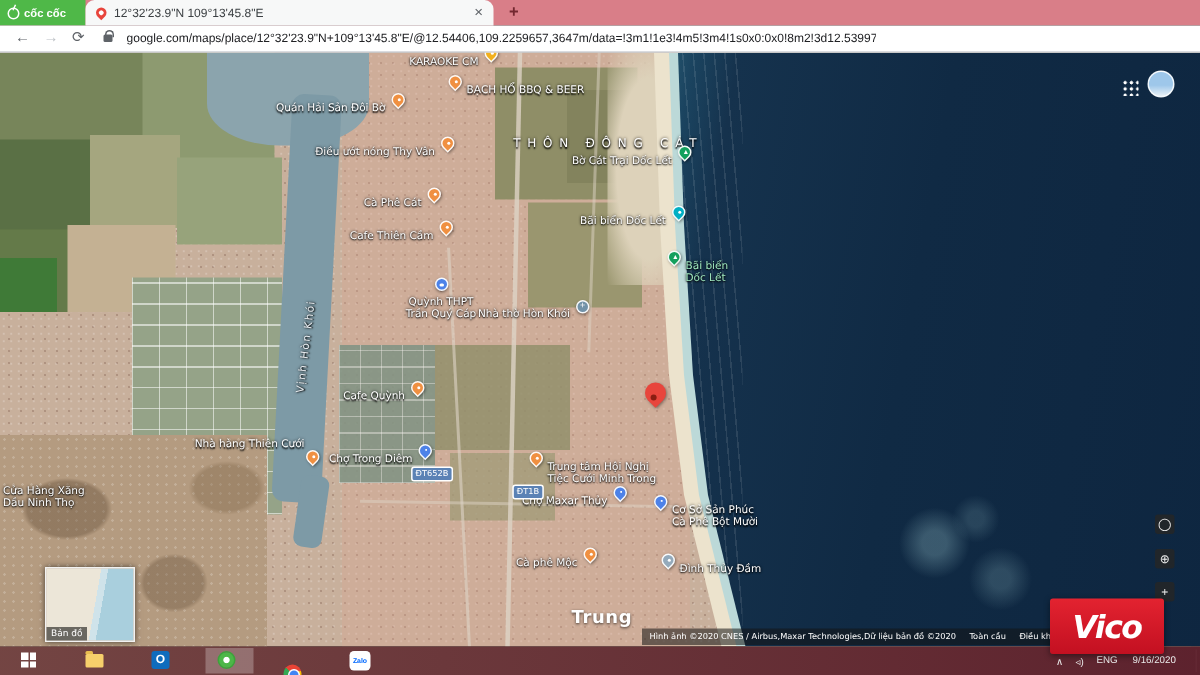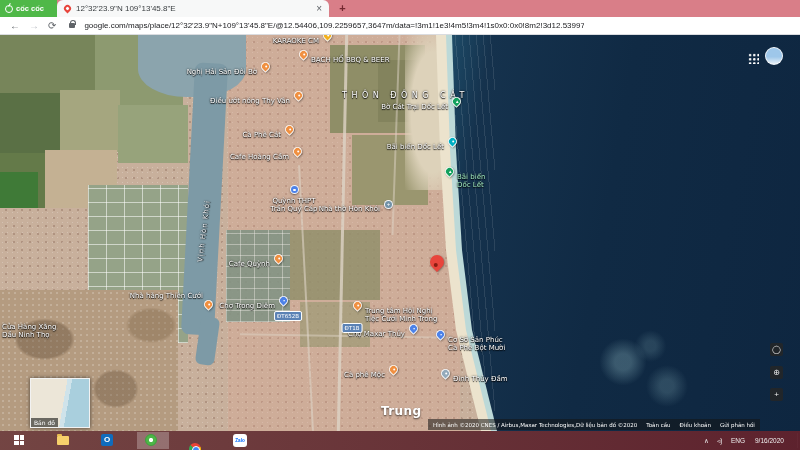--- a/index.html
+++ b/index.html
@@ -186,39 +186,39 @@
         <div class="poi food" style="left: 303px; top: 26px;">
           <span class="pin">
             <i class="glyph"></i>
           </span>
           <span class="plabel side-right">BẠCH HỔ BBQ &amp; BEER</span>
         </div>
         <div class="poi food" style="left: 265px; top: 38px;">
           <span class="pin">
             <i class="glyph"></i>
           </span>
-          <span class="plabel side-left">Nghị Hải Sản Đôi Bờ</span>
+          <span class="plabel side-left">Quán Hải Sản Đôi Bờ</span>
         </div>
         <div class="poi food" style="left: 298px; top: 67px;">
           <span class="pin">
             <i class="glyph"></i>
           </span>
           <span class="plabel side-left">Điều ướt nóng Thy Vân</span>
         </div>
         <div class="poi cafe" style="left: 289px; top: 101px;">
           <span class="pin">
             <i class="glyph"></i>
           </span>
           <span class="plabel side-left">Cà Phê Cát</span>
         </div>
         <div class="poi cafe" style="left: 297px; top: 123px;">
           <span class="pin">
             <i class="glyph"></i>
           </span>
-          <span class="plabel side-left">Cafe Hoàng Cầm</span>
+          <span class="plabel side-left">Cafe Thiên Cầm</span>
         </div>
         <div class="poi school" style="left: 294px; top: 160px;">
           <span class="pin">
             <i class="glyph"></i>
           </span>
           <span class="plabel side-below">Quỳnh THPT
 Trần Quý Cáp</span>
         </div>
         <div class="poi church" style="left: 388px; top: 175px;">
           <span class="pin">
@@ -320,20 +320,23 @@
           <span>Toàn cầu</span>
           <span>Điều khoản</span>
           <span>Gửi phản hồi</span>
         </span>
     </div>
     <div id="minimap" class="abs">
       <span class="mlabel">Bản đồ</span>
     </div>
   </div>
 
+  <div id="vico" class="abs">
+    <span id="vico-logo">Vico</span>
+  </div>
 
   <div id="taskbar" class="abs">
     <div id="tb-active" class="abs"></div>
     <div class="tbico win abs">
         <i></i>
         <i></i>
         <i></i>
         <i></i>
       </div>
     <div class="tbico folder abs"></div>

